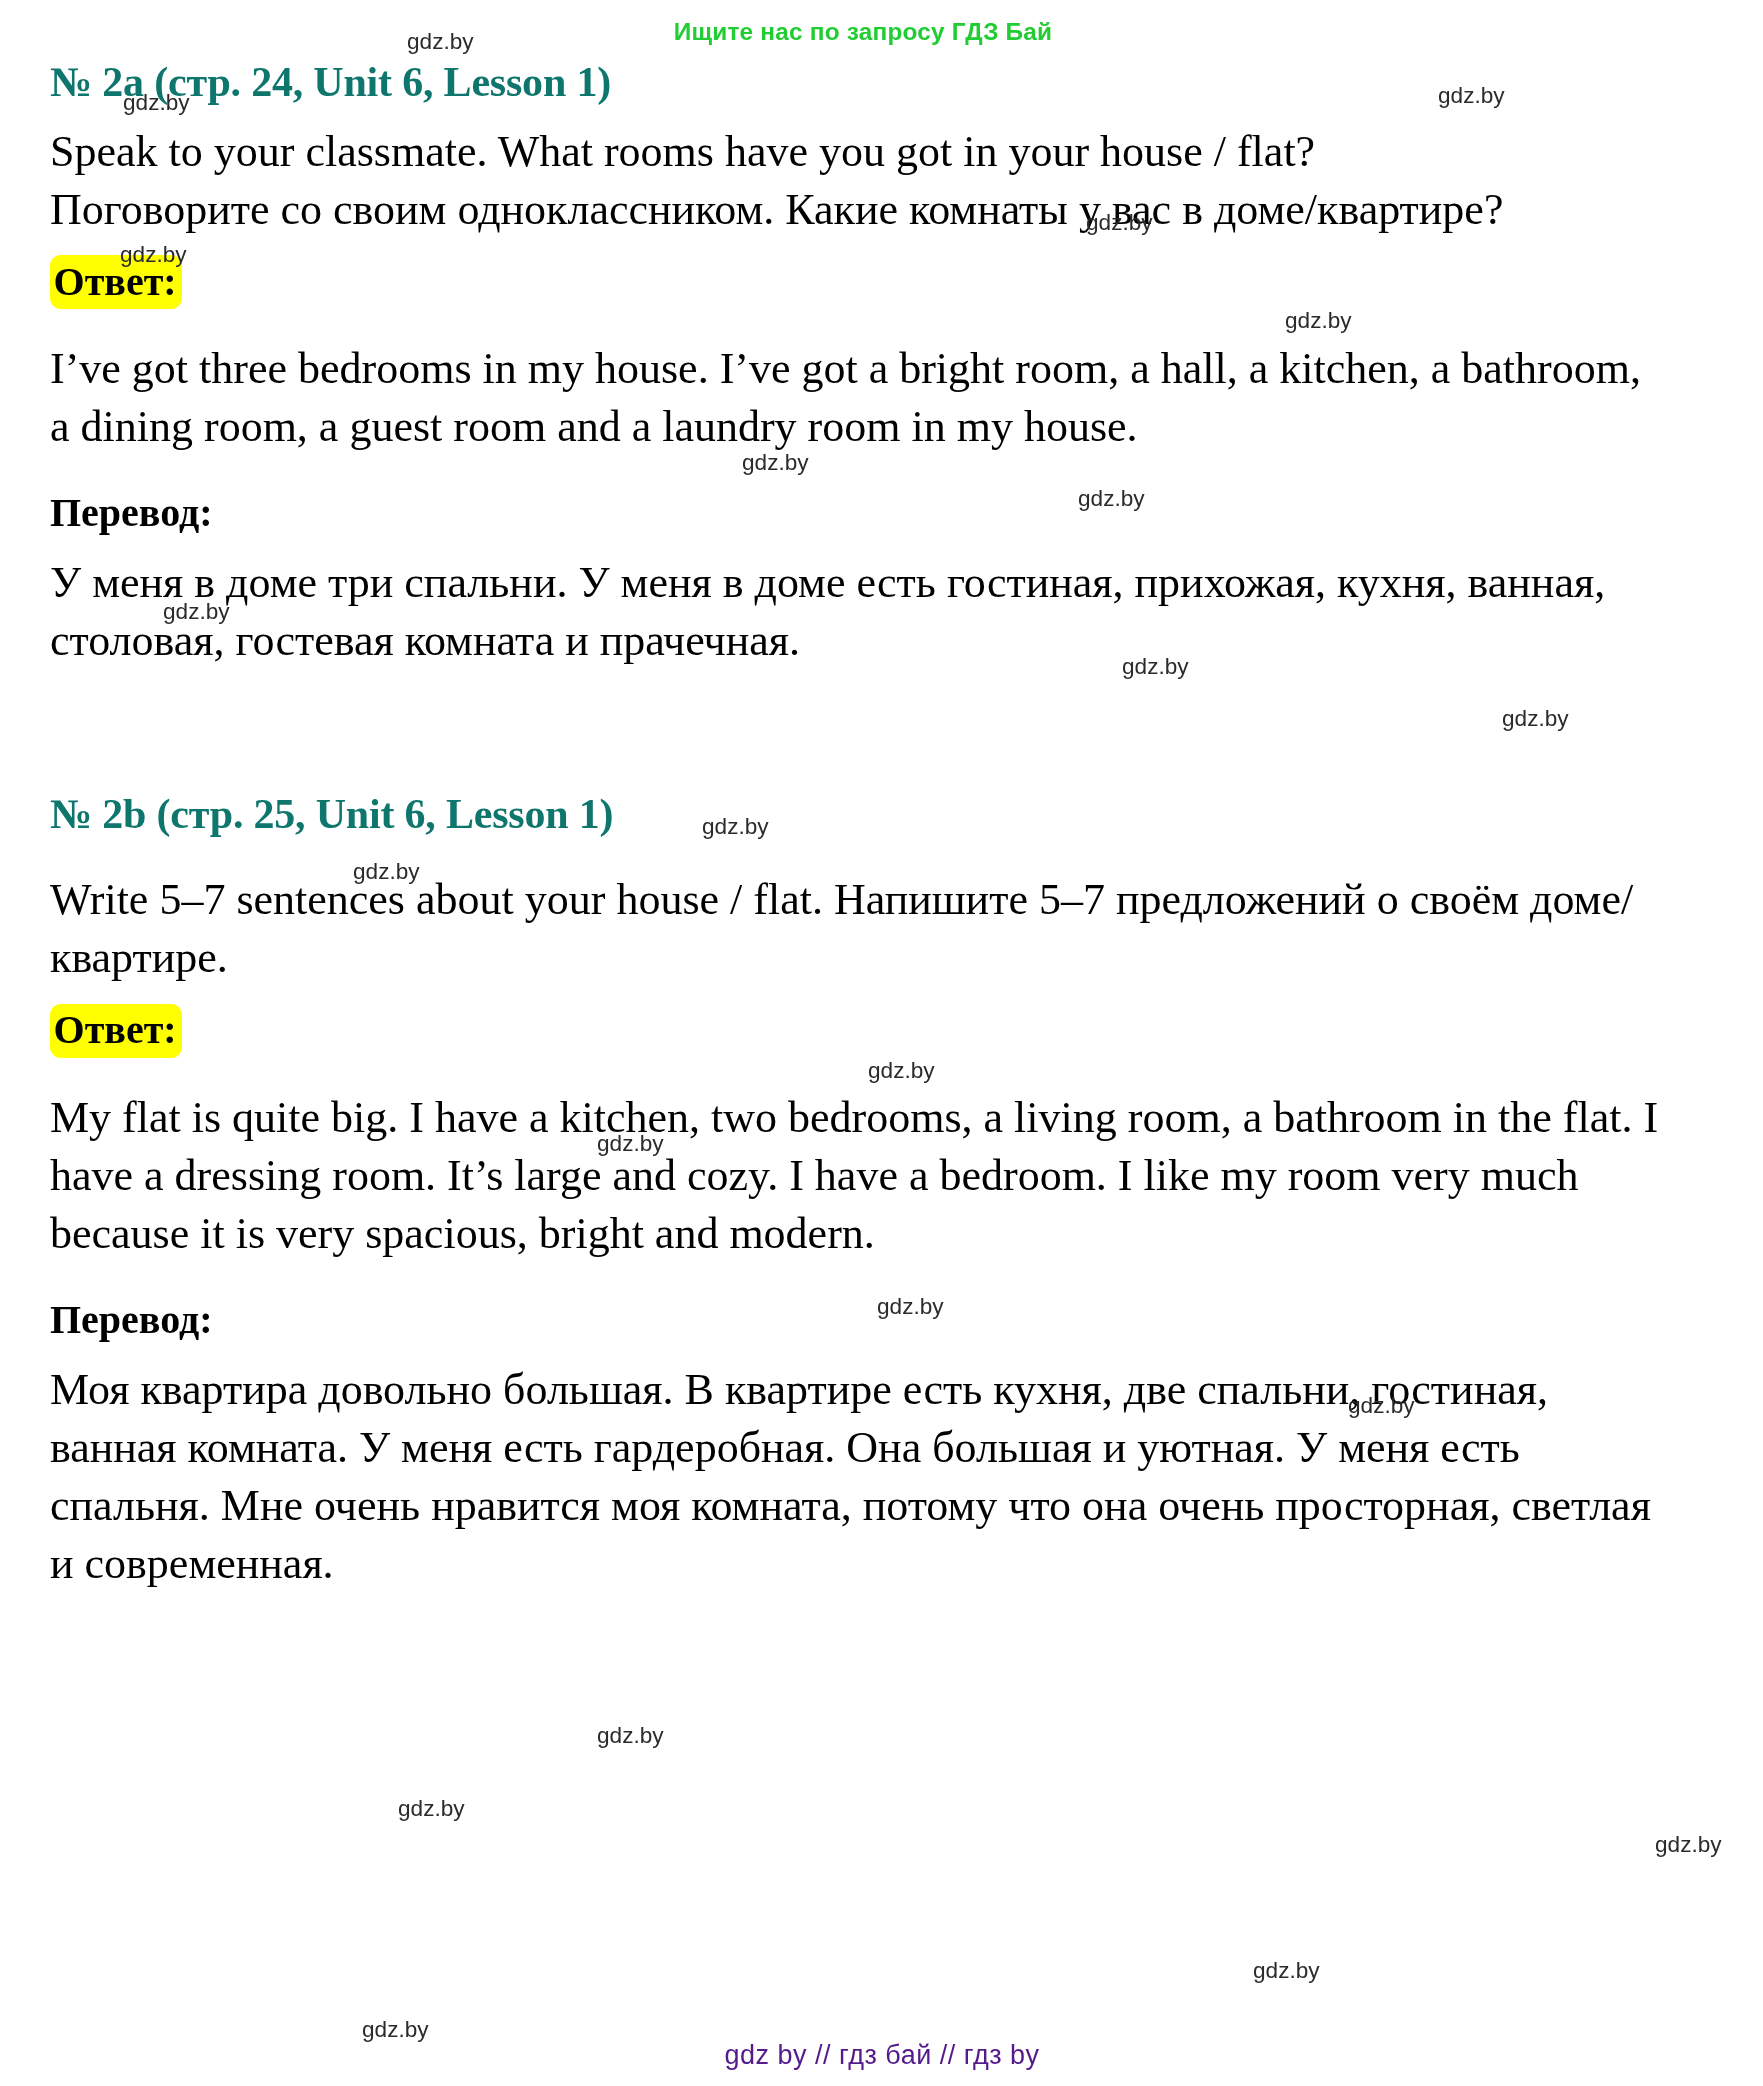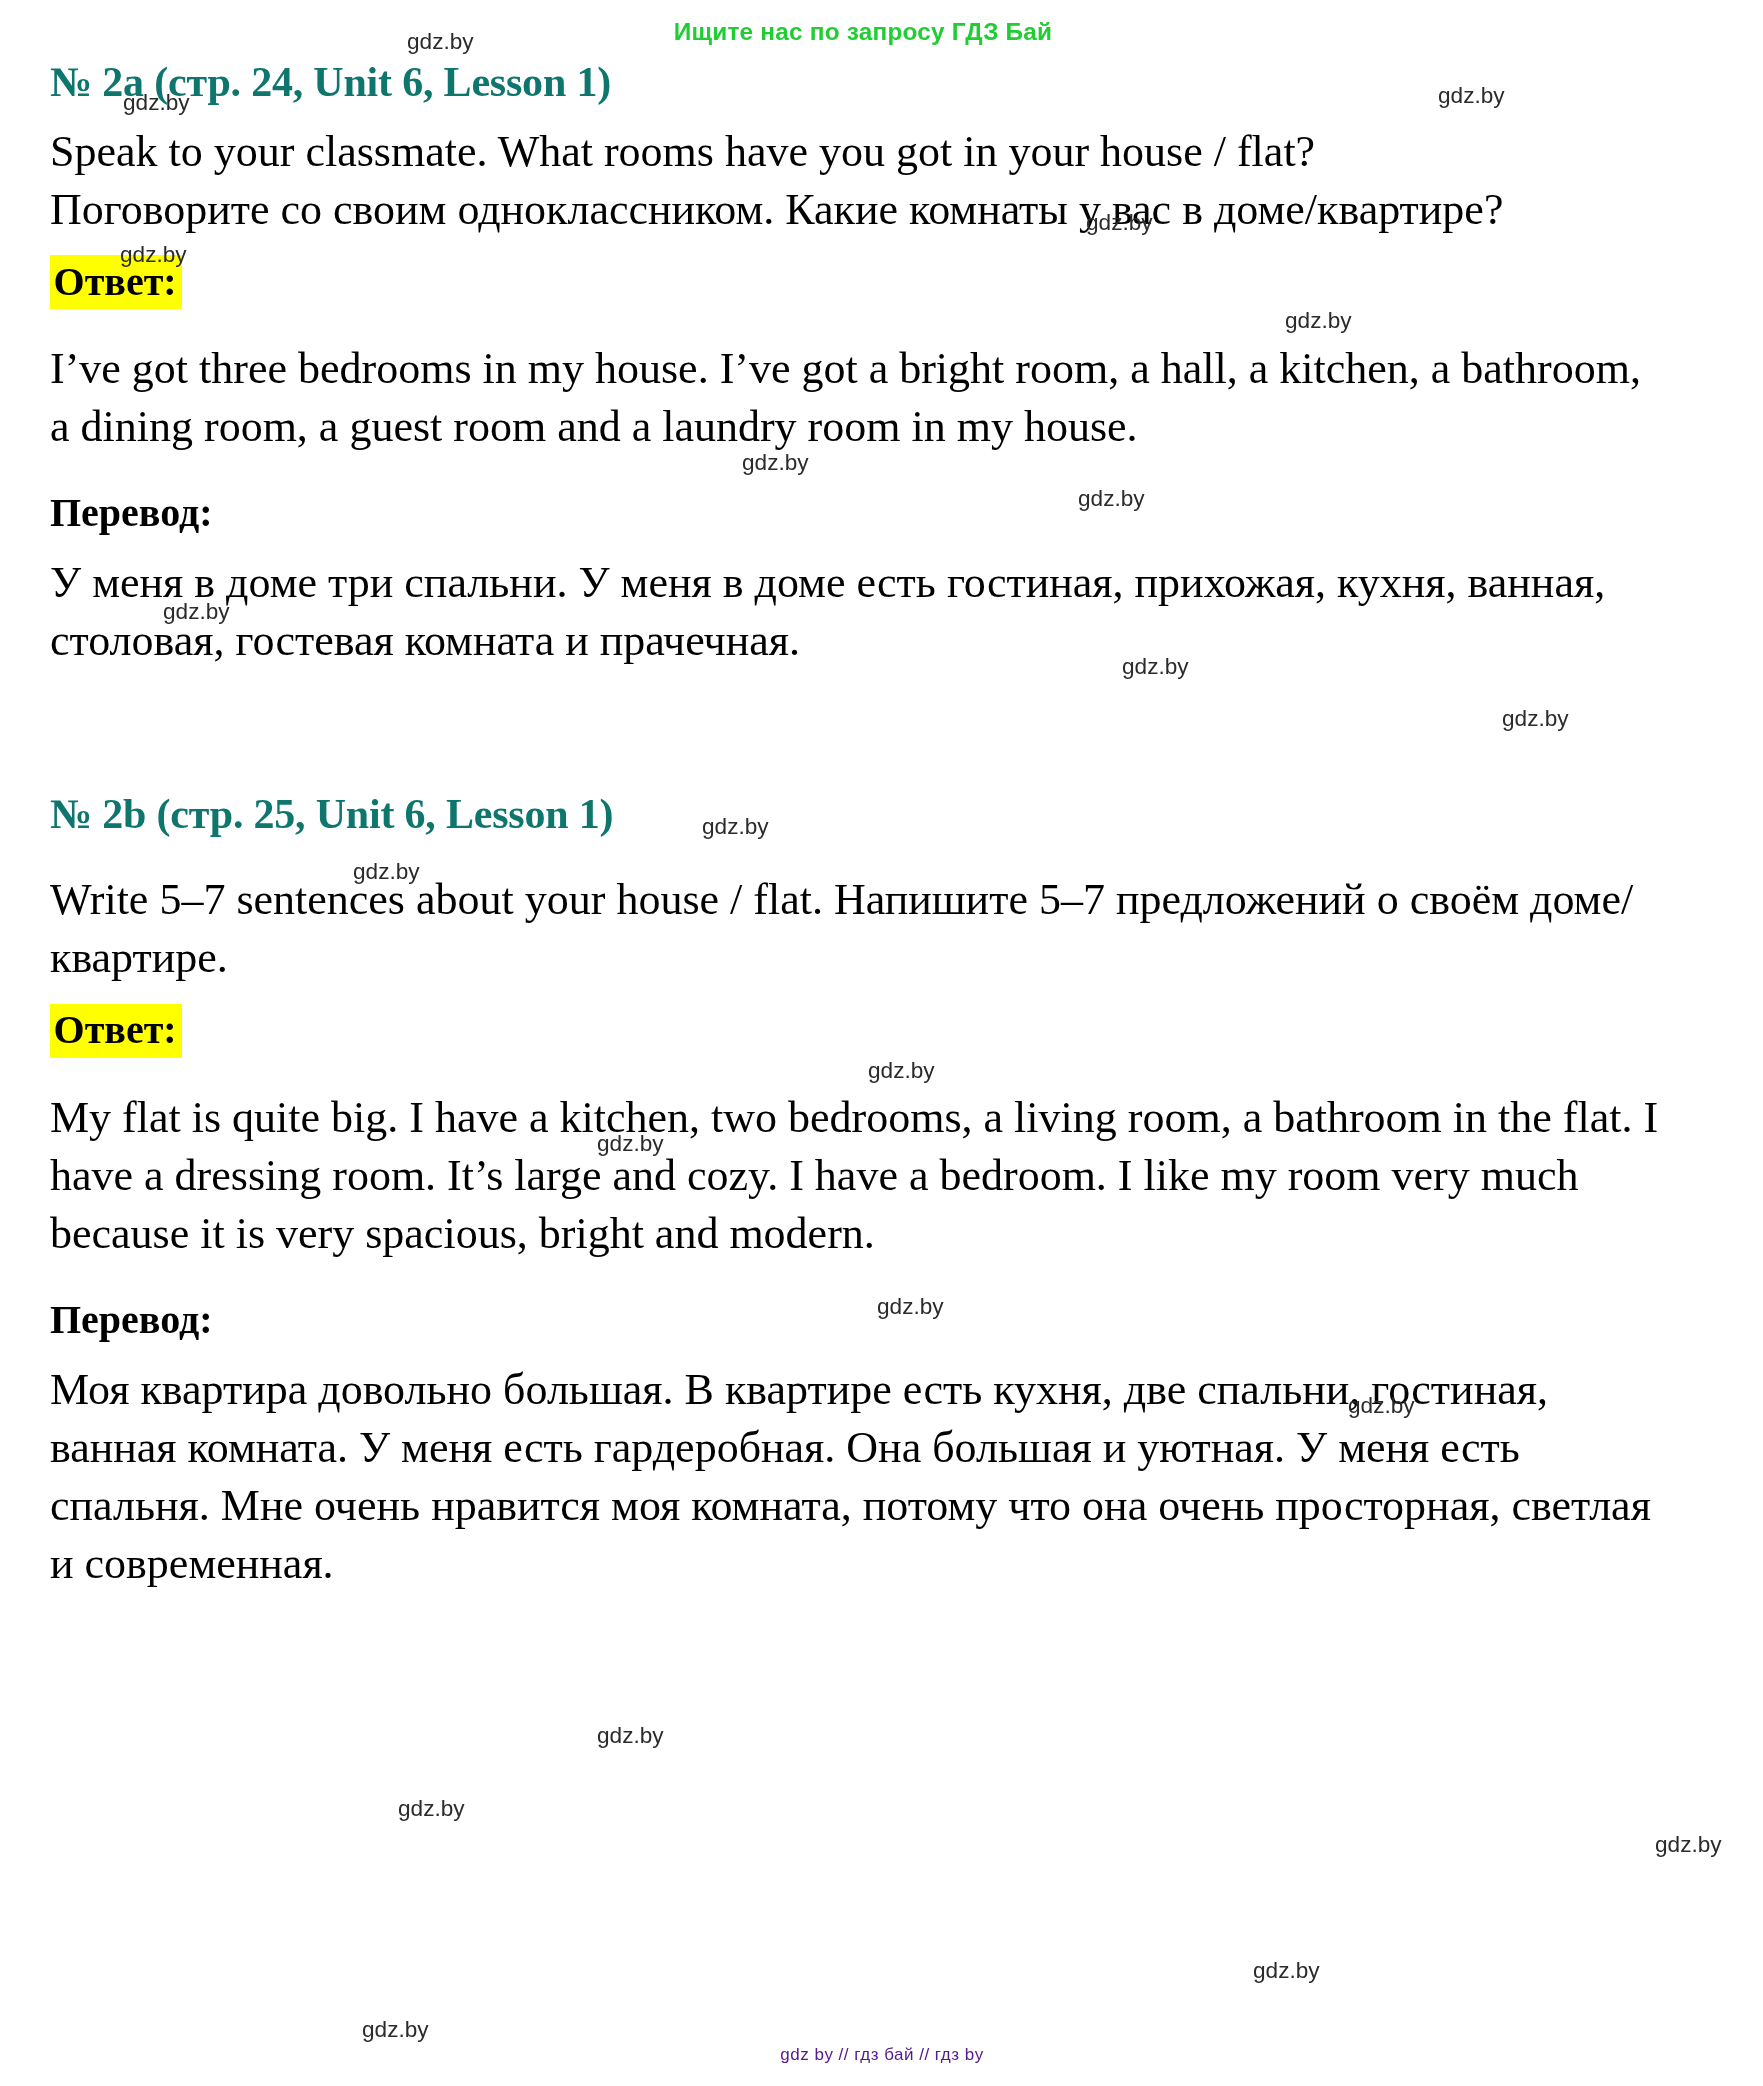--- a/index.html
+++ b/index.html
@@ -63,20 +63,21 @@
   .answer-label {
     display: inline-block;
     font-family: "Liberation Serif", "DejaVu Serif", serif;
     font-weight: bold;
     font-size: 40px;
     line-height: 47px;
     background: #ffff00;
     color: #000;
     padding: 2.7px 5.4px 4.5px 3.6px;
     margin: 0;
+    border-radius: 11px;
   }
 
   .translation-label {
     font-family: "Liberation Serif", "DejaVu Serif", serif;
     font-weight: bold;
     font-size: 40px;
     line-height: 51px;
     margin: 0;
     color: #000000;
   }
@@ -98,21 +99,21 @@
   }
 
   
   .site-footer {
     position: absolute;
     left: 0;
     bottom: 14.5px;
     width: 1764px;
     text-align: center;
     font-family: "Liberation Sans", "DejaVu Sans", sans-serif;
-    font-size: 17px;
+    font-size: 27px;
     line-height: 34px;
     color: #551a8b;
     letter-spacing: 0.5px;
   }
 </style>
 </head>
 <body>
 
 <div id="page">
 

